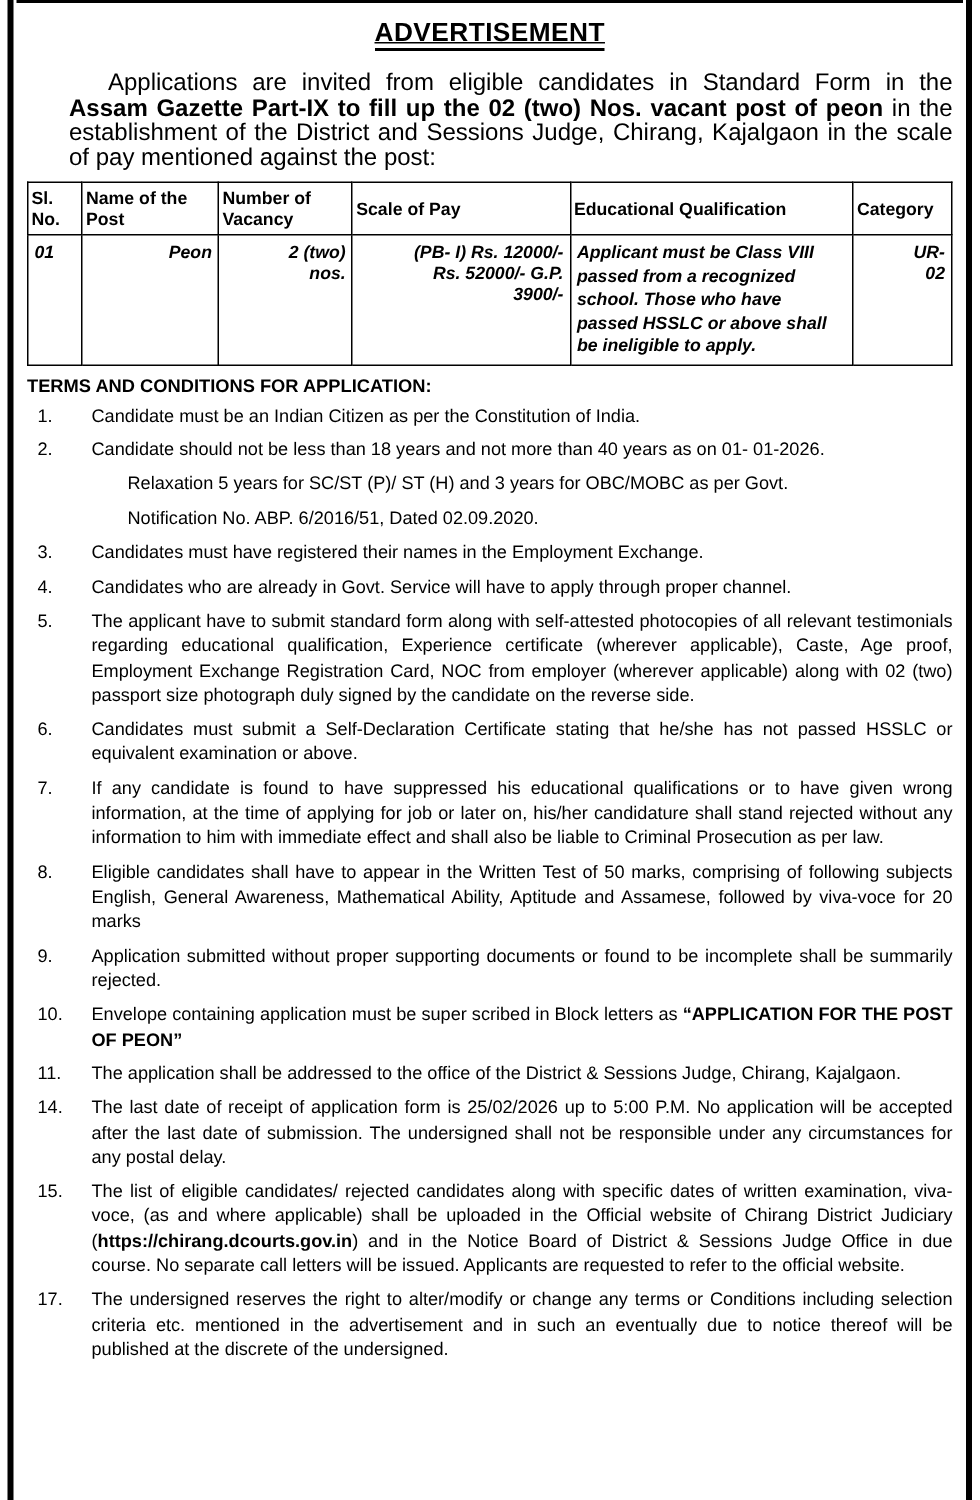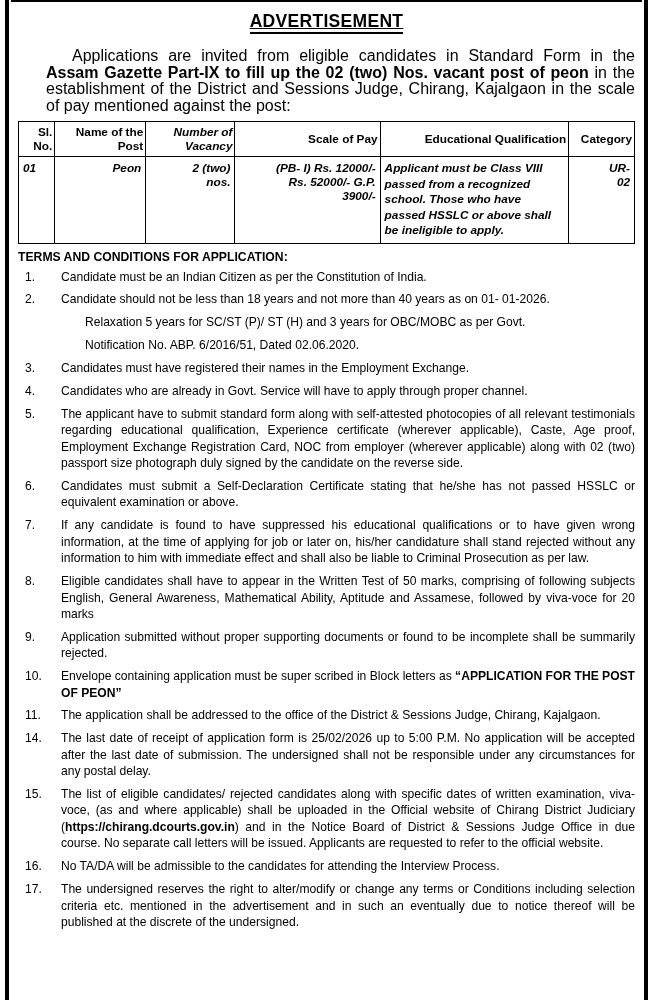--- a/index.html
+++ b/index.html
@@ -74,32 +74,32 @@
     font-size: 11.8px;
     margin-bottom: 6px;
   }
   table.vac th, table.vac td {
     border: 1.5px solid #000;
     font-weight: bold;
     vertical-align: top;
     padding: 4px 4px;
   }
   table.vac th {
-    text-align: right;
+    text-align: left;
     vertical-align: middle;
     line-height: 14px;
     padding: 3px 2px;
     margin-top: 35px;
   }
   table.vac td.c { text-align: right; padding-left: 28px; }
   table.vac td.l { text-align: left; line-height: 15.5px; }
   table.vac tbody td { height: 74px; font-style: italic; }
   .col-sl    { width: 33px; }
   .col-name  { width: 90px; }
-  .col-vac   { width: 88px; font-style: italic; }
+  .col-vac   { width: 88px; }
   .col-scale { width: 150px; }
   .col-edu   { width: 199px; }
   .col-cat   { width: 62px; }
 
   .tc-head {
     font-weight: bold;
     font-size: 12.2px;
     margin: 5px 0 5px 0;
   }
 
@@ -161,21 +161,21 @@
           <td class="c">UR-02</td>
         </tr>
       </tbody>
     </table>
 
     <div class="tc-head">TERMS AND CONDITIONS FOR APPLICATION:</div>
 
     <ol class="terms">
       <li><span class="num">1.</span><span>Candidate must be an Indian Citizen as per the Constitution of India.</span></li>
 
-      <li><span class="num">2.</span><span>Candidate should not be less than 18 years and not more than 40 years as on 01- 01-2026.</span><span class="sub">Relaxation 5 years for SC/ST (P)/ ST (H) and 3 years for OBC/MOBC as per Govt.</span><span class="sub">Notification No. ABP. 6/2016/51,  Dated 02.06.2020.</span></li>
+      <li><span class="num">2.</span><span>Candidate should not be less than 18 years and not more than 40 years as on 01- 01-2026.</span><span class="sub">Relaxation 5 years for SC/ST (P)/ ST (H) and 3 years for OBC/MOBC as per Govt.</span><span class="sub">Notification No. ABP. 6/2016/51,  Dated 02.09.2020.</span></li>
 
       <li><span class="num">3.</span><span>Candidates must have registered their names in the Employment Exchange.</span></li>
 
       <li><span class="num">4.</span><span>Candidates who are already in Govt. Service will have to apply through proper channel.</span></li>
 
       <li><span class="num">5.</span><span>The applicant have to submit standard form along with self-attested photocopies of all relevant testimonials regarding educational qualification, Experience certificate (wherever applicable), Caste, Age proof, Employment Exchange Registration Card, NOC from employer (wherever applicable) along with 02 (two) passport size photograph duly signed by the candidate on the reverse side.</span></li>
 
       <li><span class="num">6.</span><span>Candidates must submit a Self-Declaration Certificate stating that he/she has not passed HSSLC or equivalent examination or above.</span></li>
 
       <li><span class="num">7.</span><span>If any candidate is found to have suppressed his educational qualifications or to have given wrong information, at the time of applying for job or later on, his/her candidature shall stand rejected without any information to him with immediate effect and shall also be liable to Criminal Prosecution as per law.</span></li>
@@ -187,19 +187,18 @@
       <li><span class="num">10.</span><span>Envelope containing application must be super scribed in Block letters as </span><b>“APPLICATION FOR THE POST OF PEON”</b><span></span></li>
 
       <li><span class="num">11.</span><span>The application shall be addressed to the office of the District &amp; Sessions Judge, Chirang, Kajalgaon.</span></li>
 
 
 
       <li><span class="num">14.</span><span>The last date of receipt of application form is 25/02/2026 up to 5:00 P.M. No application will be accepted after the last date of submission. The undersigned shall not be responsible under any circumstances for any postal delay.</span></li>
 
       <li><span class="num">15.</span><span>The list of eligible candidates/ rejected candidates along with specific dates of written examination, viva-voce, (as and where applicable) shall be uploaded in the Official website of Chirang District Judiciary (</span><b>https://chirang.dcourts.gov.in</b><span>) and in the Notice Board of District &amp; Sessions Judge Office in due course. No separate call letters will be issued. Applicants are requested to refer to the official website.</span></li>
 
-      <li><span class="num">16.</span><span>No TA/DA will be admissible to the candidates for attending the Interview Process.</span></li>
 
       <li><span class="num">17.</span><span>The undersigned reserves the right to alter/modify or change any terms or Conditions including selection criteria etc. mentioned in the advertisement and in such an eventually due to notice thereof will be published at the discrete of the undersigned.</span></li>
     </ol>
 
   </div>
 </div>
 
 </body></html>

